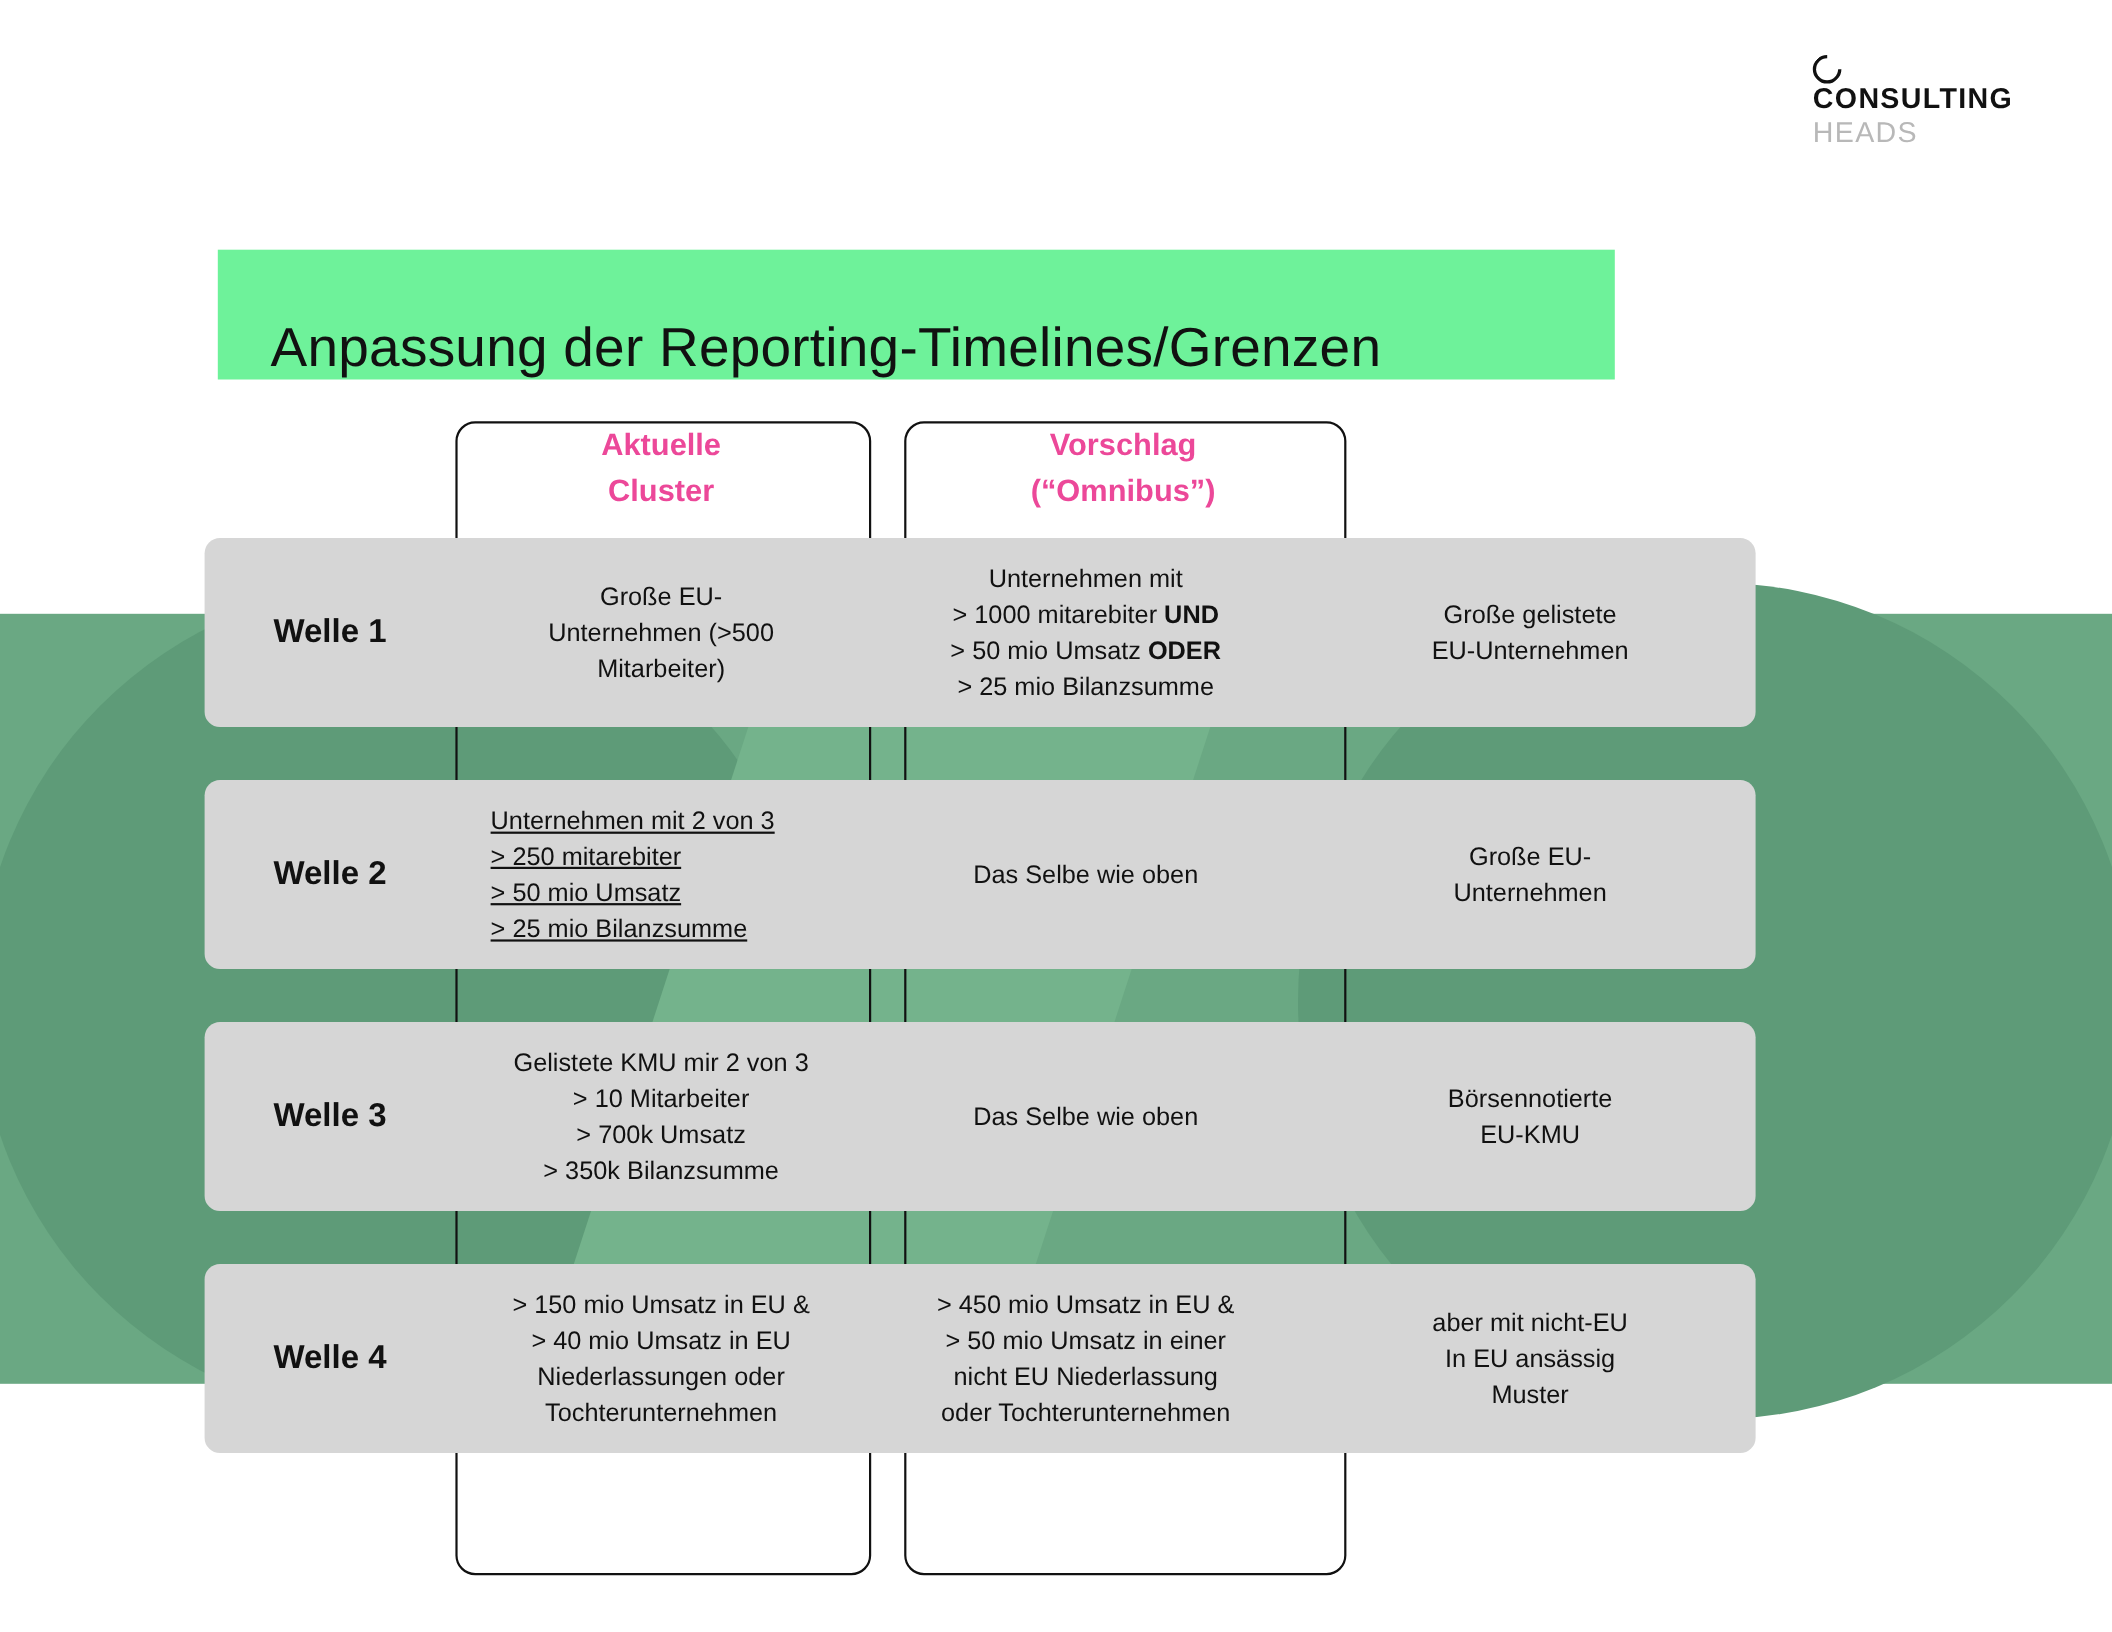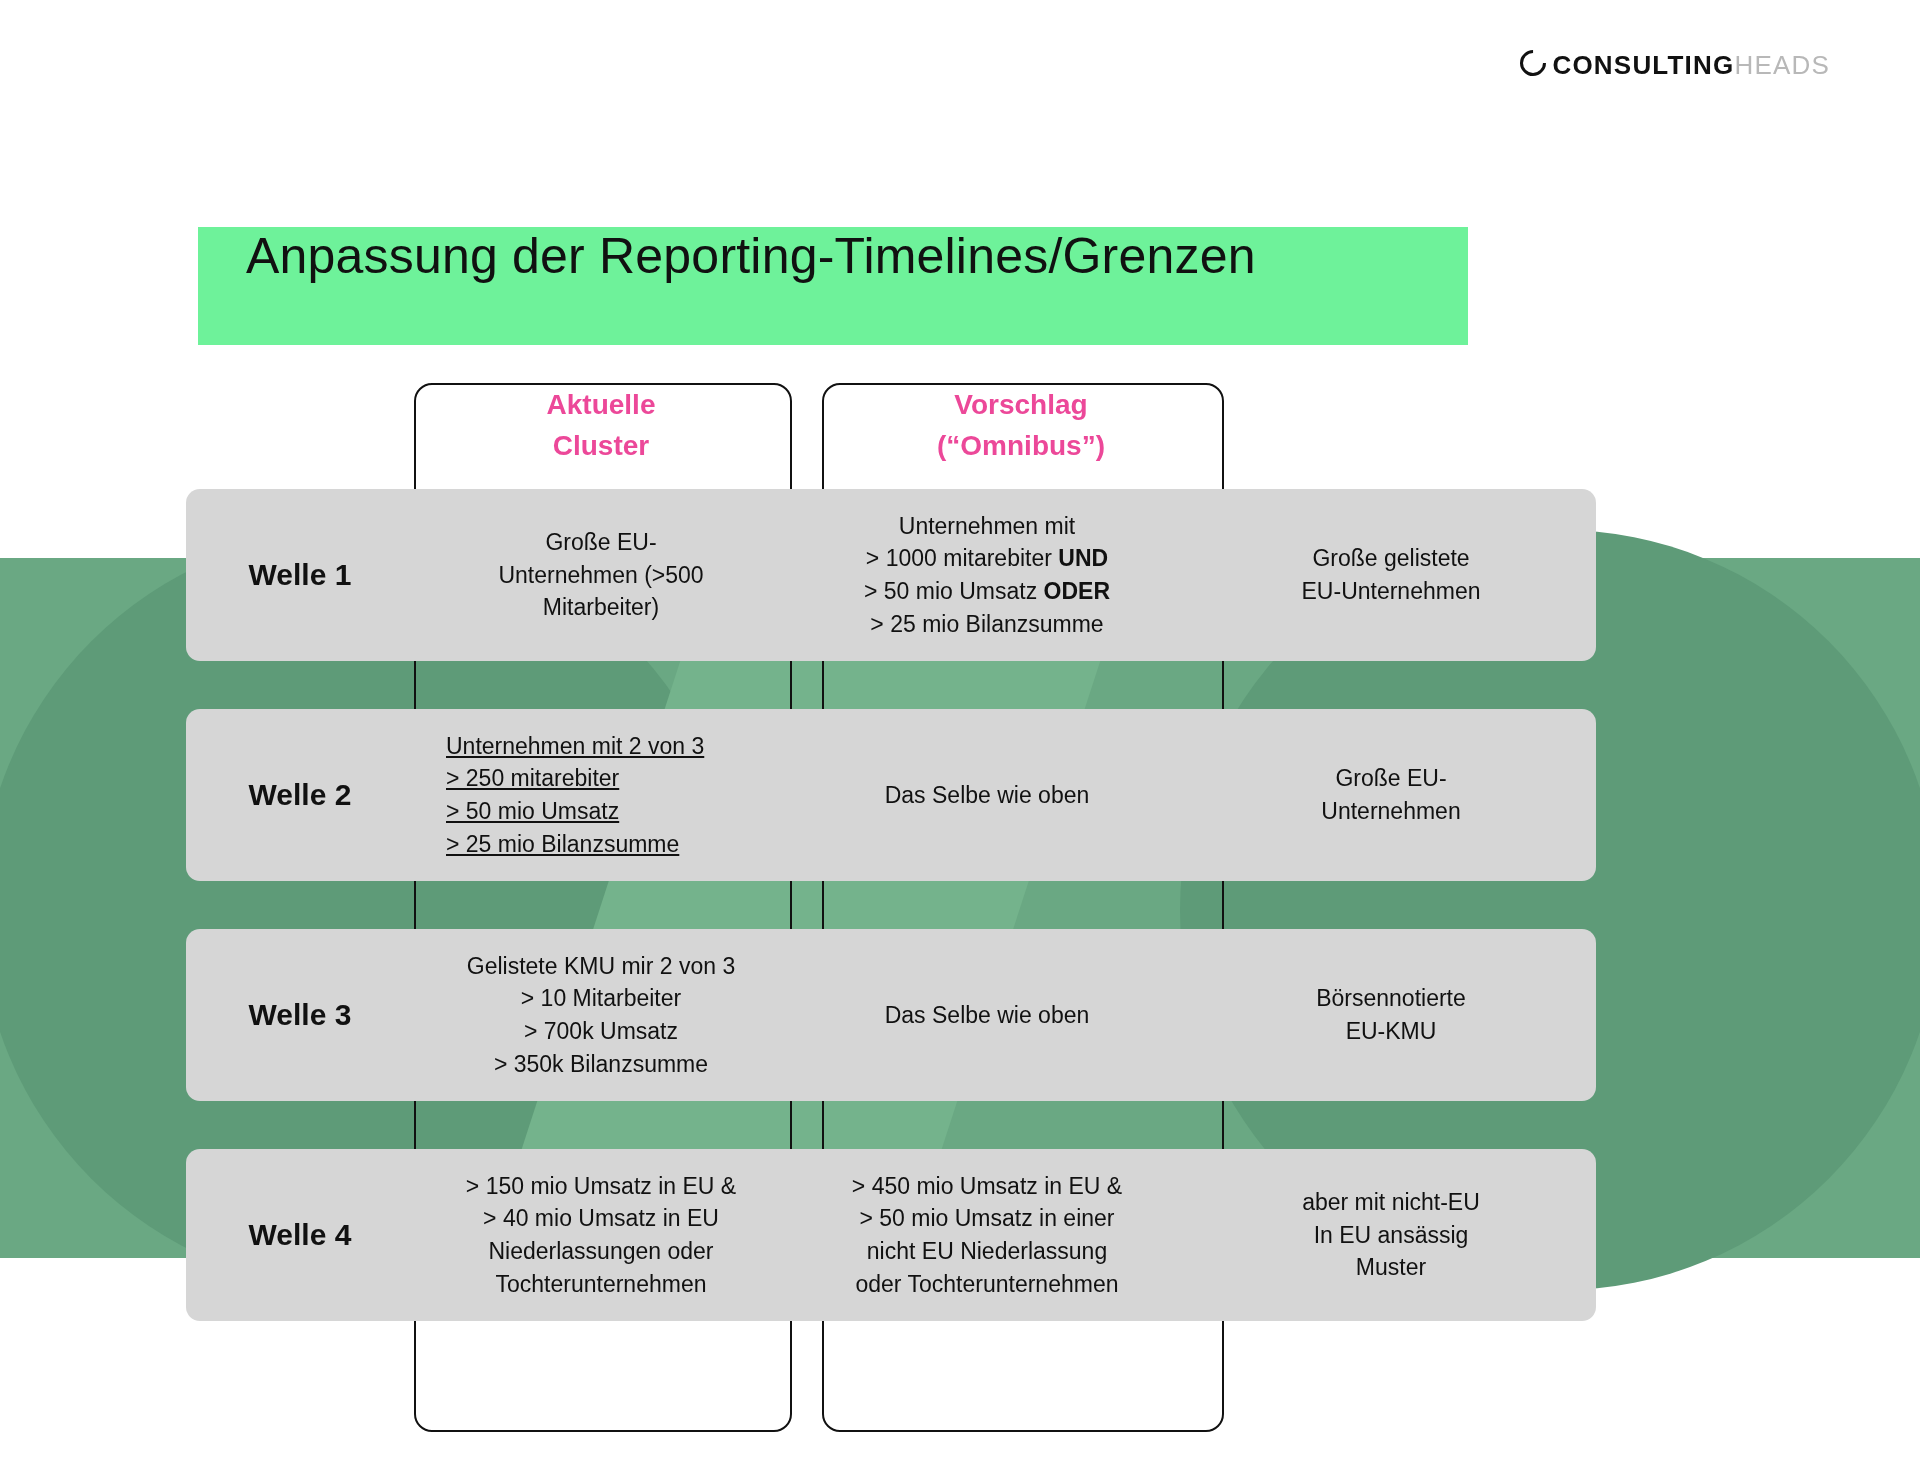--- a/index.html
+++ b/index.html
@@ -62,20 +62,21 @@
     position: absolute;
     right: 90px;
     top: 48px;
     z-index: 20;
     font-size: 26px;
     letter-spacing: 1.2px;
     font-weight: 700;
     color: #111111;
     display: flex;
     align-items: baseline;
+    flex-direction: column;
   }
   .logo .mark {
     display: inline-block;
     width: 20px;
     height: 20px;
     border: 3px solid #111;
     border-radius: 50%;
     border-right-color: transparent;
     transform: rotate(-45deg);
     margin-right: 6px;
@@ -90,21 +91,21 @@
   
   .title-band {
     position: absolute;
     left: 198px;
     top: 227px;
     width: 1270px;
     height: 118px;
     background: #6ef29a;
     z-index: 10;
     display: flex;
-    align-items: flex-start;
+    align-items: flex-end;
   }
   .title-text {
     padding-left: 48px;
     font-size: 50px;
     font-weight: 400;
     color: #111111;
     letter-spacing: 0.2px;
   }
 
   

